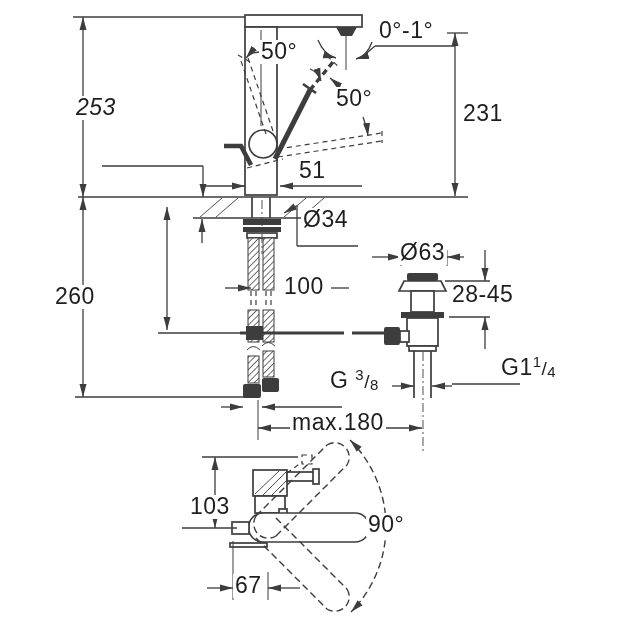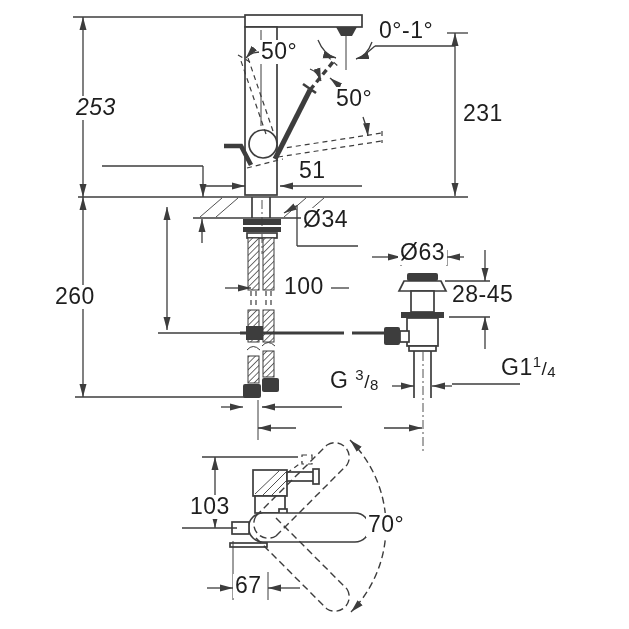--- a/index.html
+++ b/index.html
@@ -219,17 +219,18 @@
   <span class="lbl" style="left:377px;top:19px;">0°-1°</span>
   <span class="lbl" style="left:418px;top:102px;margin-left:43px;">231</span>
   <span class="lbl" style="left:297px;top:159px;">51</span>
   <span class="lbl" style="left:301px;top:208px;text-align:right;">Ø34</span>
   <span class="lbl" style="left:53px;top:285px;">260</span>
   <span class="lbl" style="left:282px;top:275px;">100</span>
   <span class="lbl" style="left:398px;top:241px;">Ø63</span>
   <span class="lbl" style="left:450px;top:283px;">28-45</span>
   <span class="lbl" style="left:451px;top:356px;margin-left:48px;"><span>G1</span><span class="sup">1</span><span class="sl">/</span><span class="sub">4</span></span>
   <span class="lbl" style="left:293px;top:369px;margin-left:35px;"><span>G</span>&nbsp;<span class="sup">3</span><span class="sl">/</span><span class="sub">8</span></span>
+  <span class="lbl" style="left:290px;top:411px;">max.180</span>
   <span class="lbl" style="left:188px;top:479px;margin-top:16px;">103</span>
-  <span class="lbl" style="left:366px;top:513px;">70°</span>
+  <span class="lbl" style="left:366px;top:513px;">90°</span>
   <span class="lbl" style="left:233px;top:574px;">67</span>
 
 </div>
 
 </body></html>

